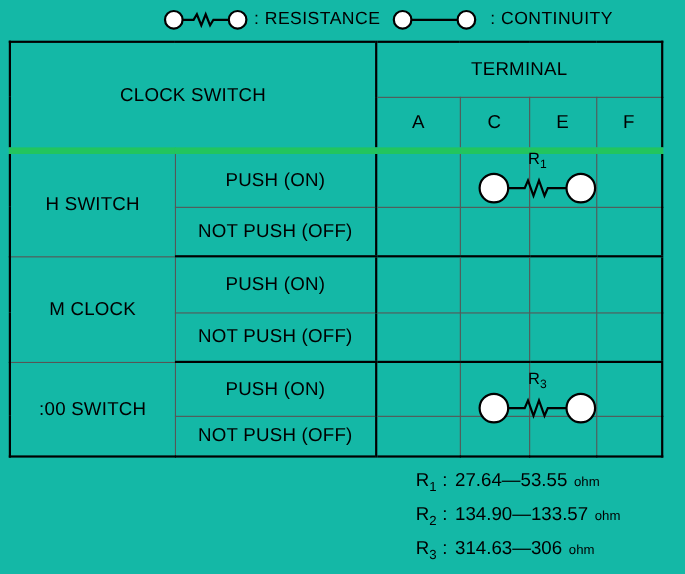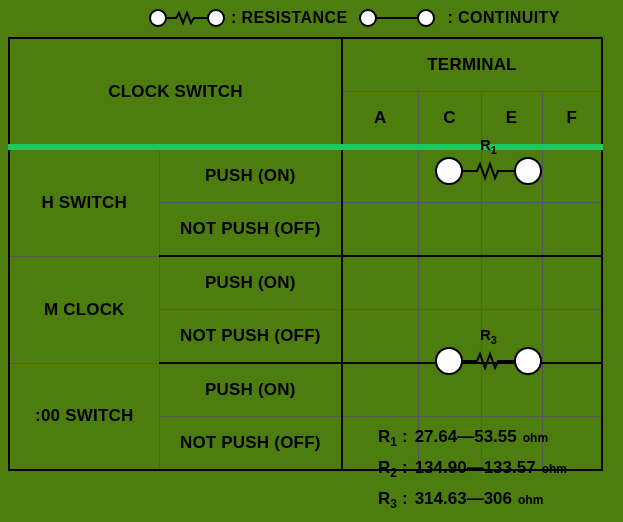--- a/index.html
+++ b/index.html
@@ -1,22 +1,22 @@
 <!DOCTYPE html>
 <html><head>
 <meta charset="utf-8">
 <style>
   html, body { margin: 0; padding: 0; background: #ffffff; }
   .page {
     position: relative;
     width: 623px;
     height: 522px;
-    background: #4d7c0f;
+    background: #14b8a6;
     font-family: "Liberation Sans", sans-serif;
-    font-weight: bold;
+    font-weight: normal;
     color: #000000;
     overflow: hidden;
   }
 
   
   .legend {
     position: absolute;
     top: 6px;
     left: 148px;
     height: 24px;
@@ -41,21 +41,21 @@
     border-collapse: collapse;
     table-layout: fixed;
     border: 2px solid #000000;
   }
   table.main td {
     border: 1px solid #565656;
     text-align: center;
     vertical-align: middle;
     font-size: 17px;
     letter-spacing: 0.2px;
-    padding: 16px;
+    padding: 0;
     overflow: hidden;
   }
   table.main td.bl-thick { border-left: 2px solid #000000; }
   table.main td.bb-thick { border-bottom: 6px solid #22c55e; }
   table.main tr.group-end td { border-bottom: 2px solid #000000; }
 
   
   .rsym {
     position: absolute;
     left: 433px;
@@ -180,21 +180,21 @@
   </table>
 
   <div class="rsym" style="top:138px">
     <div class="rlabel"><span>R</span><sub>1</sub></div>
     <svg width="112" height="36" viewBox="0 0 112 36">
       <circle cx="16" cy="18" r="13" fill="#ffffff" stroke="#000000" stroke-width="2"></circle>
       <path d="M29 18 H44 l3 -7 l5 14 l5 -14 l5 14 l3 -7 H82" fill="none" stroke="#000000" stroke-width="2"></path>
       <circle cx="95" cy="18" r="13" fill="#ffffff" stroke="#000000" stroke-width="2"></circle>
     </svg>
   </div>
-  <div class="rsym" style="top:328px">
+  <div class="rsym" style="top:338px">
     <div class="rlabel"><span>R</span><sub>3</sub></div>
     <svg width="112" height="36" viewBox="0 0 112 36">
       <circle cx="16" cy="18" r="13" fill="#ffffff" stroke="#000000" stroke-width="2"></circle>
       <path d="M29 18 H44 l3 -7 l5 14 l5 -14 l5 14 l3 -7 H82" fill="none" stroke="#000000" stroke-width="2"></path>
       <circle cx="95" cy="18" r="13" fill="#ffffff" stroke="#000000" stroke-width="2"></circle>
     </svg>
   </div>
 
   <div class="footer">
     <div class="spec">

